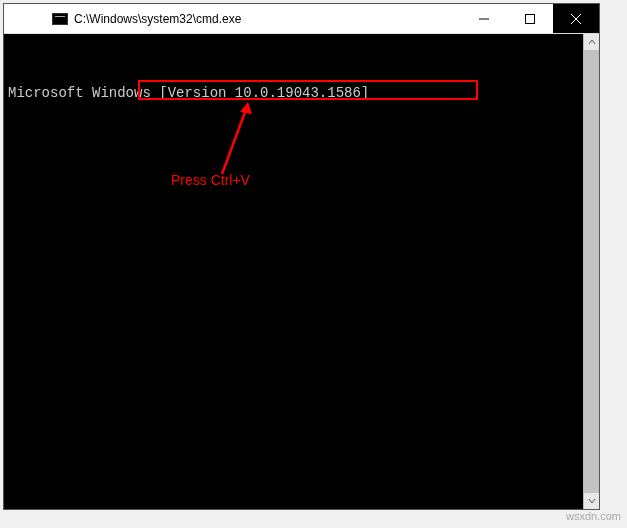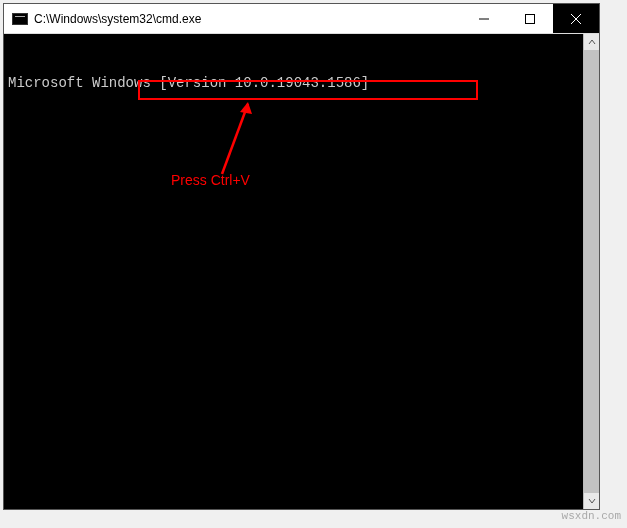--- a/index.html
+++ b/index.html
@@ -19,20 +19,21 @@
       position: relative;
       top: 3px;
       left: 3px;
     }
     .titlebar {
       height: 30px;
       background: #ffffff;
       display: flex;
       align-items: center;
       border-bottom: 1px solid #dcdcdc;
+      padding-left: 40px;
     }
     .titlebar-icon {
       width: 16px;
       height: 12px;
       margin-left: 8px;
       margin-right: 6px;
       border: 1px solid #333;
       background: #000;
       display: inline-block;
       position: relative;
@@ -64,21 +65,21 @@
       justify-content: center;
       background: #fff;
     }
     .tb-btn.close { background: #000; }
     .tb-btn svg { display: block; }
     .terminal-body {
       background: #000;
       color: #ccc;
       font-size: 14px;
       line-height: 19px;
-      padding: 2px 4px;
+      padding: 12px 4px;
       height: calc(100% - 30px);
       position: relative;
       white-space: pre;
     }
     .term-line { display: block; }
     .annotation-box {
       position: absolute;
       left: 134px;
       top: 76px;
       width: 340px;
@@ -121,21 +122,21 @@
     }
     .sb-thumb {
       width: 100%;
       height: calc(100% - 32px);
       background: #c2c2c2;
     }
     .watermark {
       position: absolute;
       right: 6px;
       bottom: 6px;
-      font-family: Liberation Mono, monospace;
+      font-family: Liberation Sans, sans-serif;
       font-size: 11px;
       color: rgba(120,120,120,0.6);
       pointer-events: none;
     }
   </style>
 </head>
 <body>
 
 <div class="window">
 

